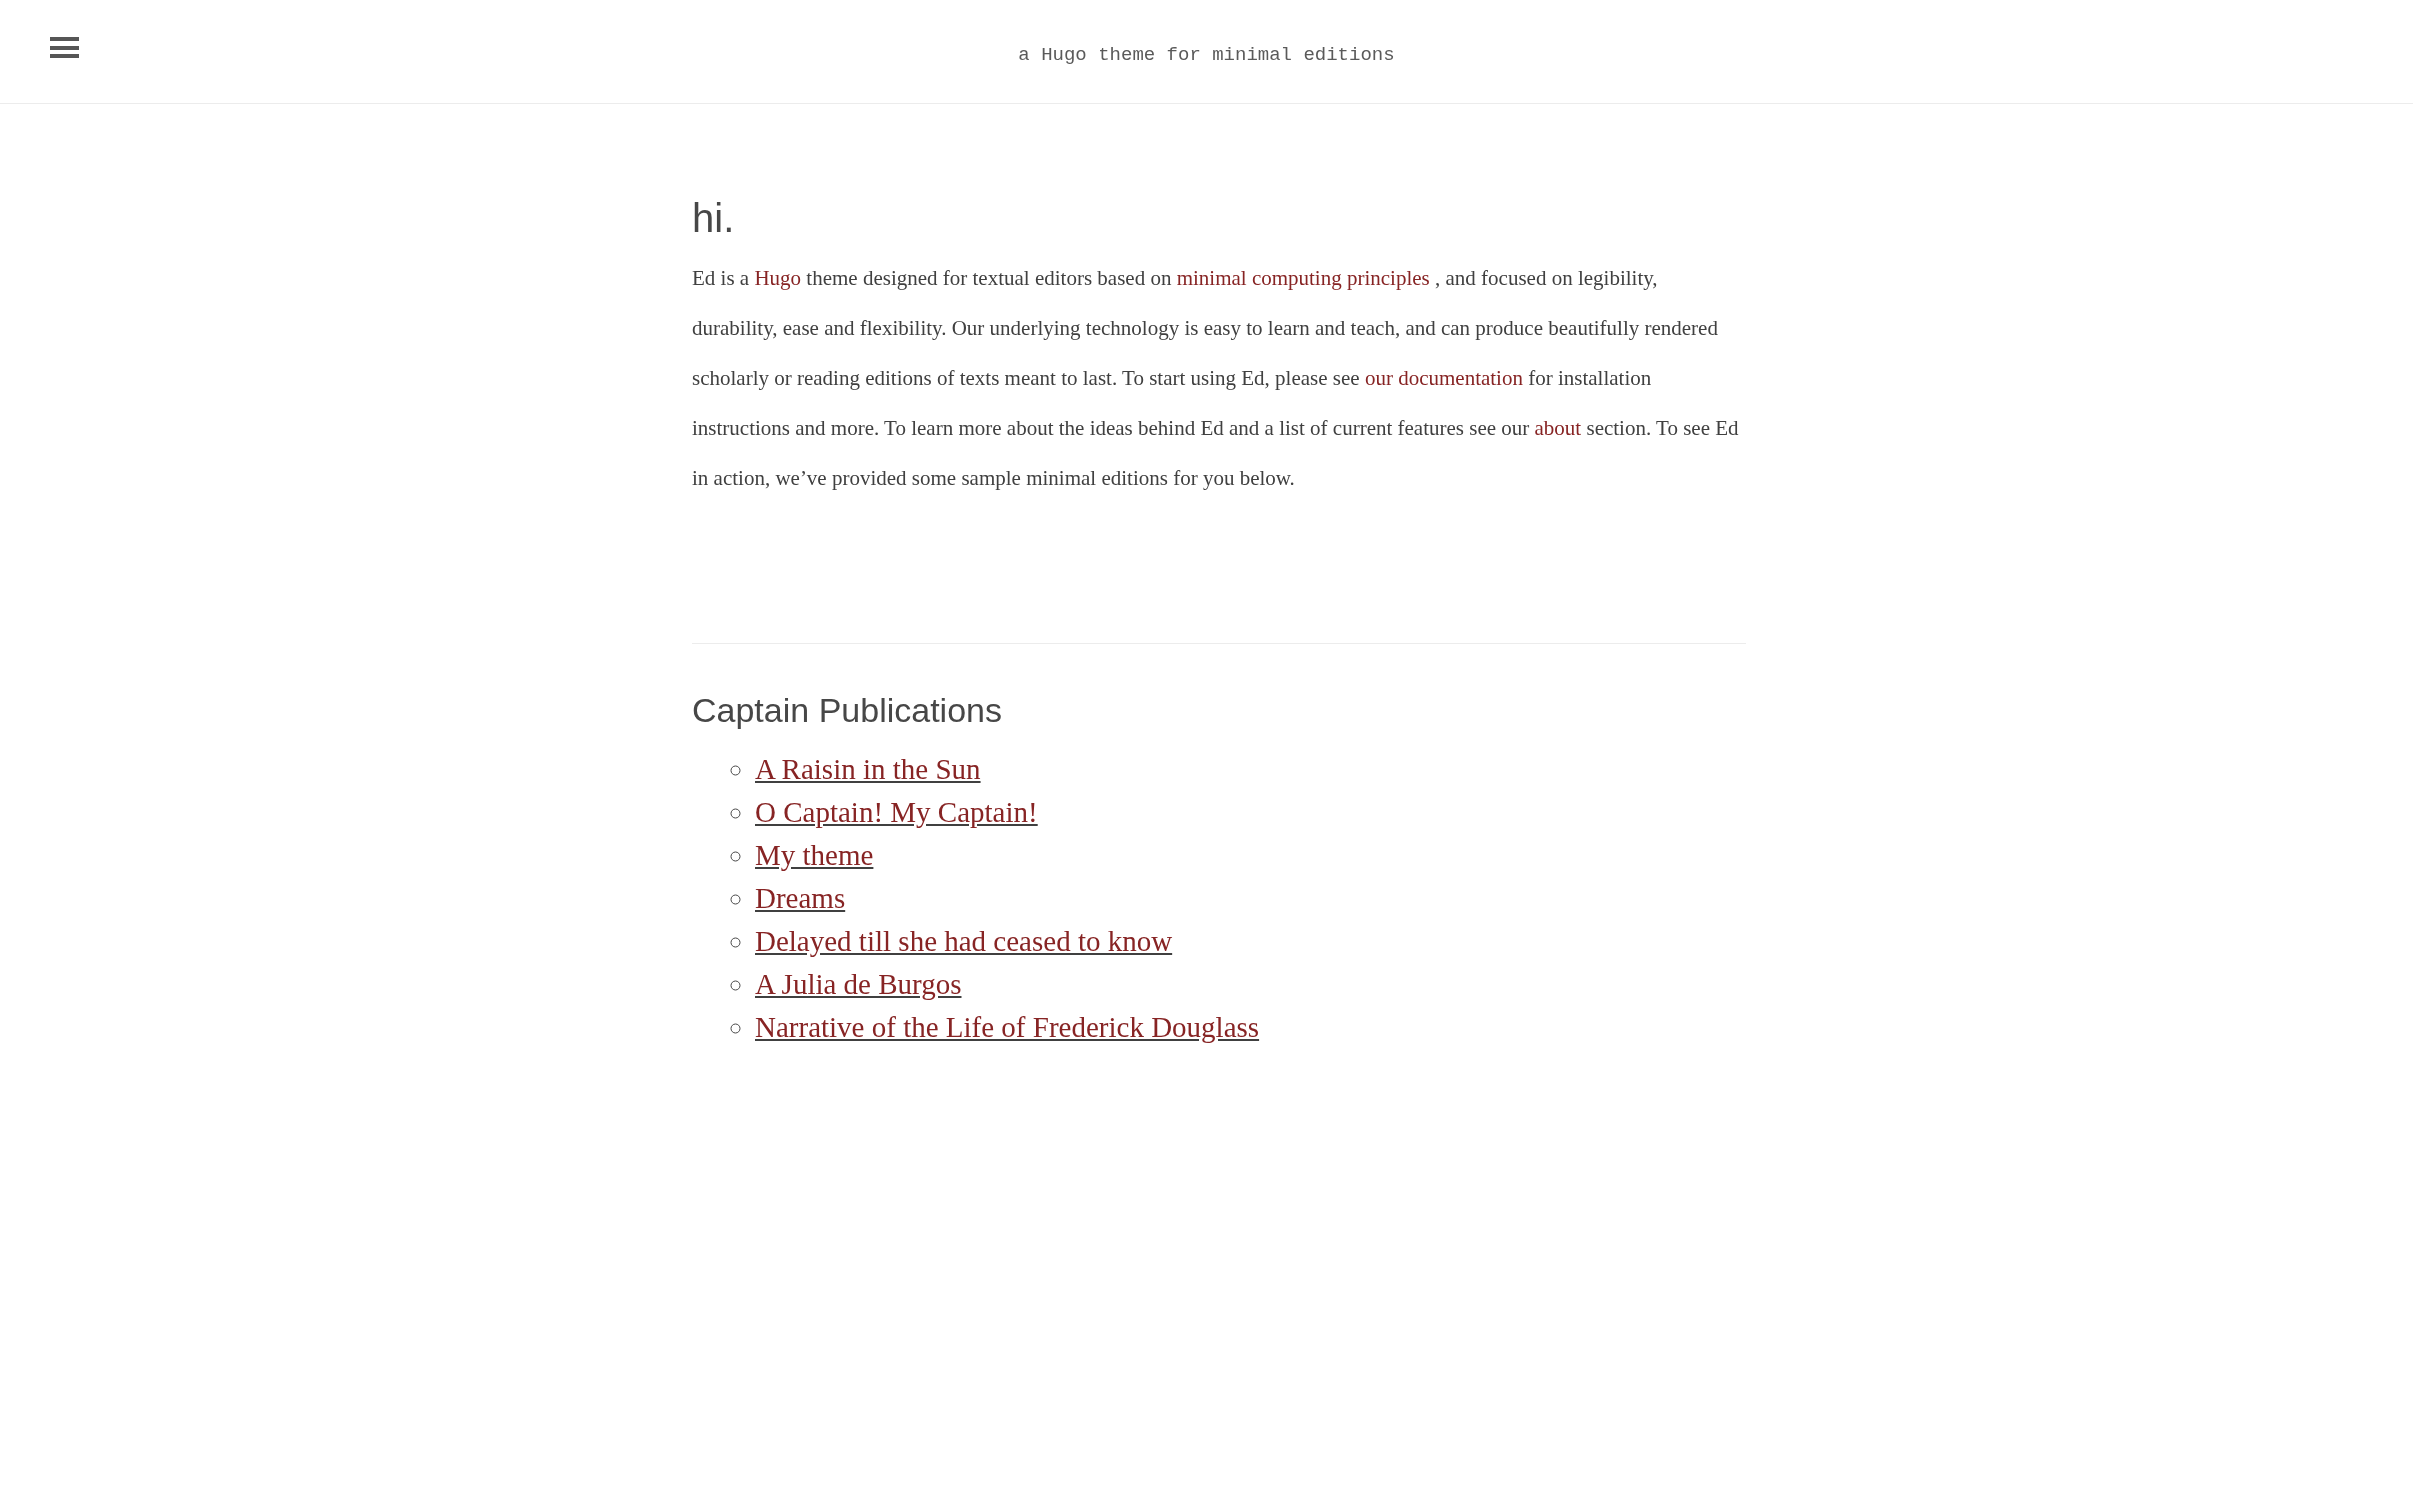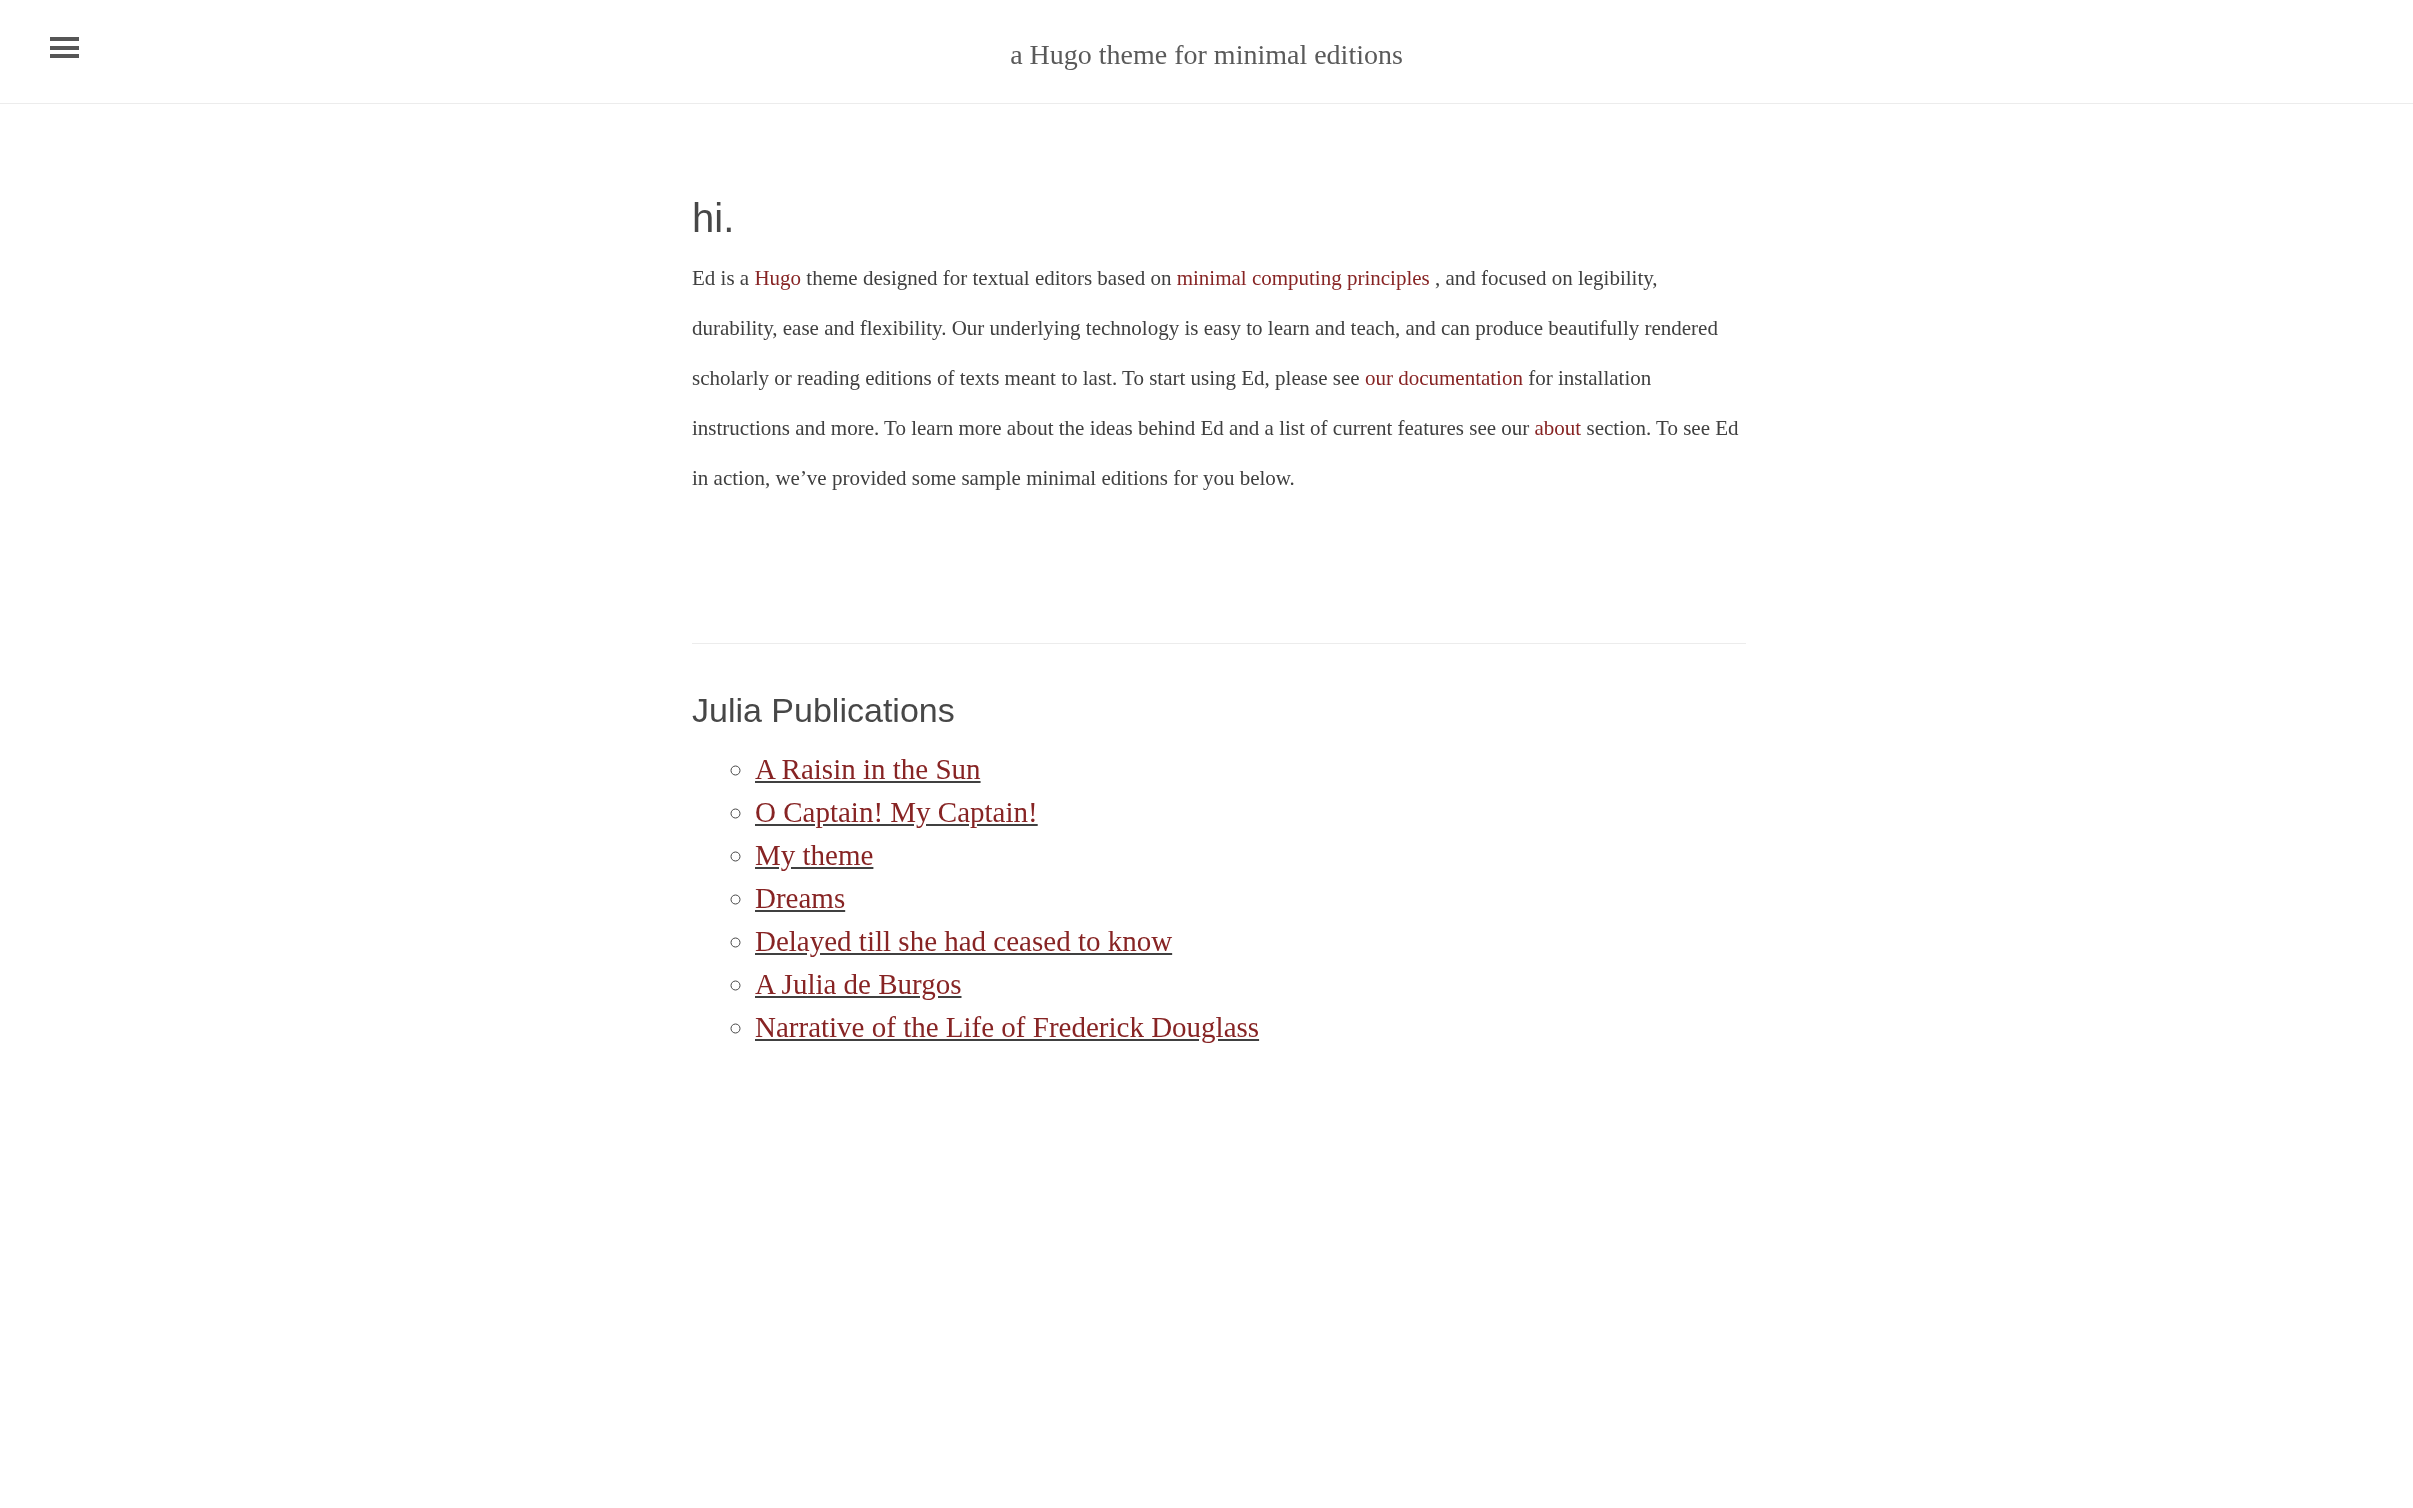--- a/index.html
+++ b/index.html
@@ -56,22 +56,22 @@
     margin:0;
     font-family:"Liberation Serif", serif;
     font-weight:400;
     font-size:52px;
     line-height:52px;
     color:var(--accent);
   }
   .site-title a{color:var(--accent);text-decoration:none;cursor:pointer;}
   .site-subtitle{
     margin:12.2px 0 0;
-    font-family:Liberation Serif, serif;
-    font-size:28px;
+    font-family:Liberation Mono, monospace;
+    font-size:19px;
     line-height:32px;
     color:var(--subtitle);
   }
 
   
   main.content{
     margin-left:692px;
     width:1054px;
     margin-top:17px;
   }
@@ -137,21 +137,21 @@
   </button>
   <p class="site-subtitle">a Hugo theme for minimal editions</p>
 </header>
 
 <main class="content">
   <h2 class="intro-heading">hi.</h2>
   <p class="intro-paragraph">Ed is a <a href="#">Hugo</a> theme designed for textual editors based on <a href="#">minimal computing principles</a> , and focused on legibility, durability, ease and flexibility. Our underlying technology is easy to learn and teach, and can produce beautifully rendered scholarly or reading editions of texts meant to last. To start using Ed, please see <a href="#">our documentation</a> for installation instructions and more. To learn more about the ideas behind Ed and a list of current features see our <a href="#">about</a> section. To see Ed in action, we’ve provided some sample minimal editions for you below.</p>
 
   <hr class="section-divider">
 
-  <h3 class="publications-heading">Julia Publications</h3>
+  <h3 class="publications-heading">Captain Publications</h3>
   <ul class="publications-list">
       <li><a href="#">A Raisin in the Sun</a></li>
       <li><a href="#">O Captain! My Captain!</a></li>
       <li><a href="#">My theme</a></li>
       <li><a href="#">Dreams</a></li>
       <li><a href="#">Delayed till she had ceased to know</a></li>
       <li><a href="#">A Julia de Burgos</a></li>
       <li><a href="#">Narrative of the Life of Frederick Douglass</a></li>
     </ul>
 </main>

